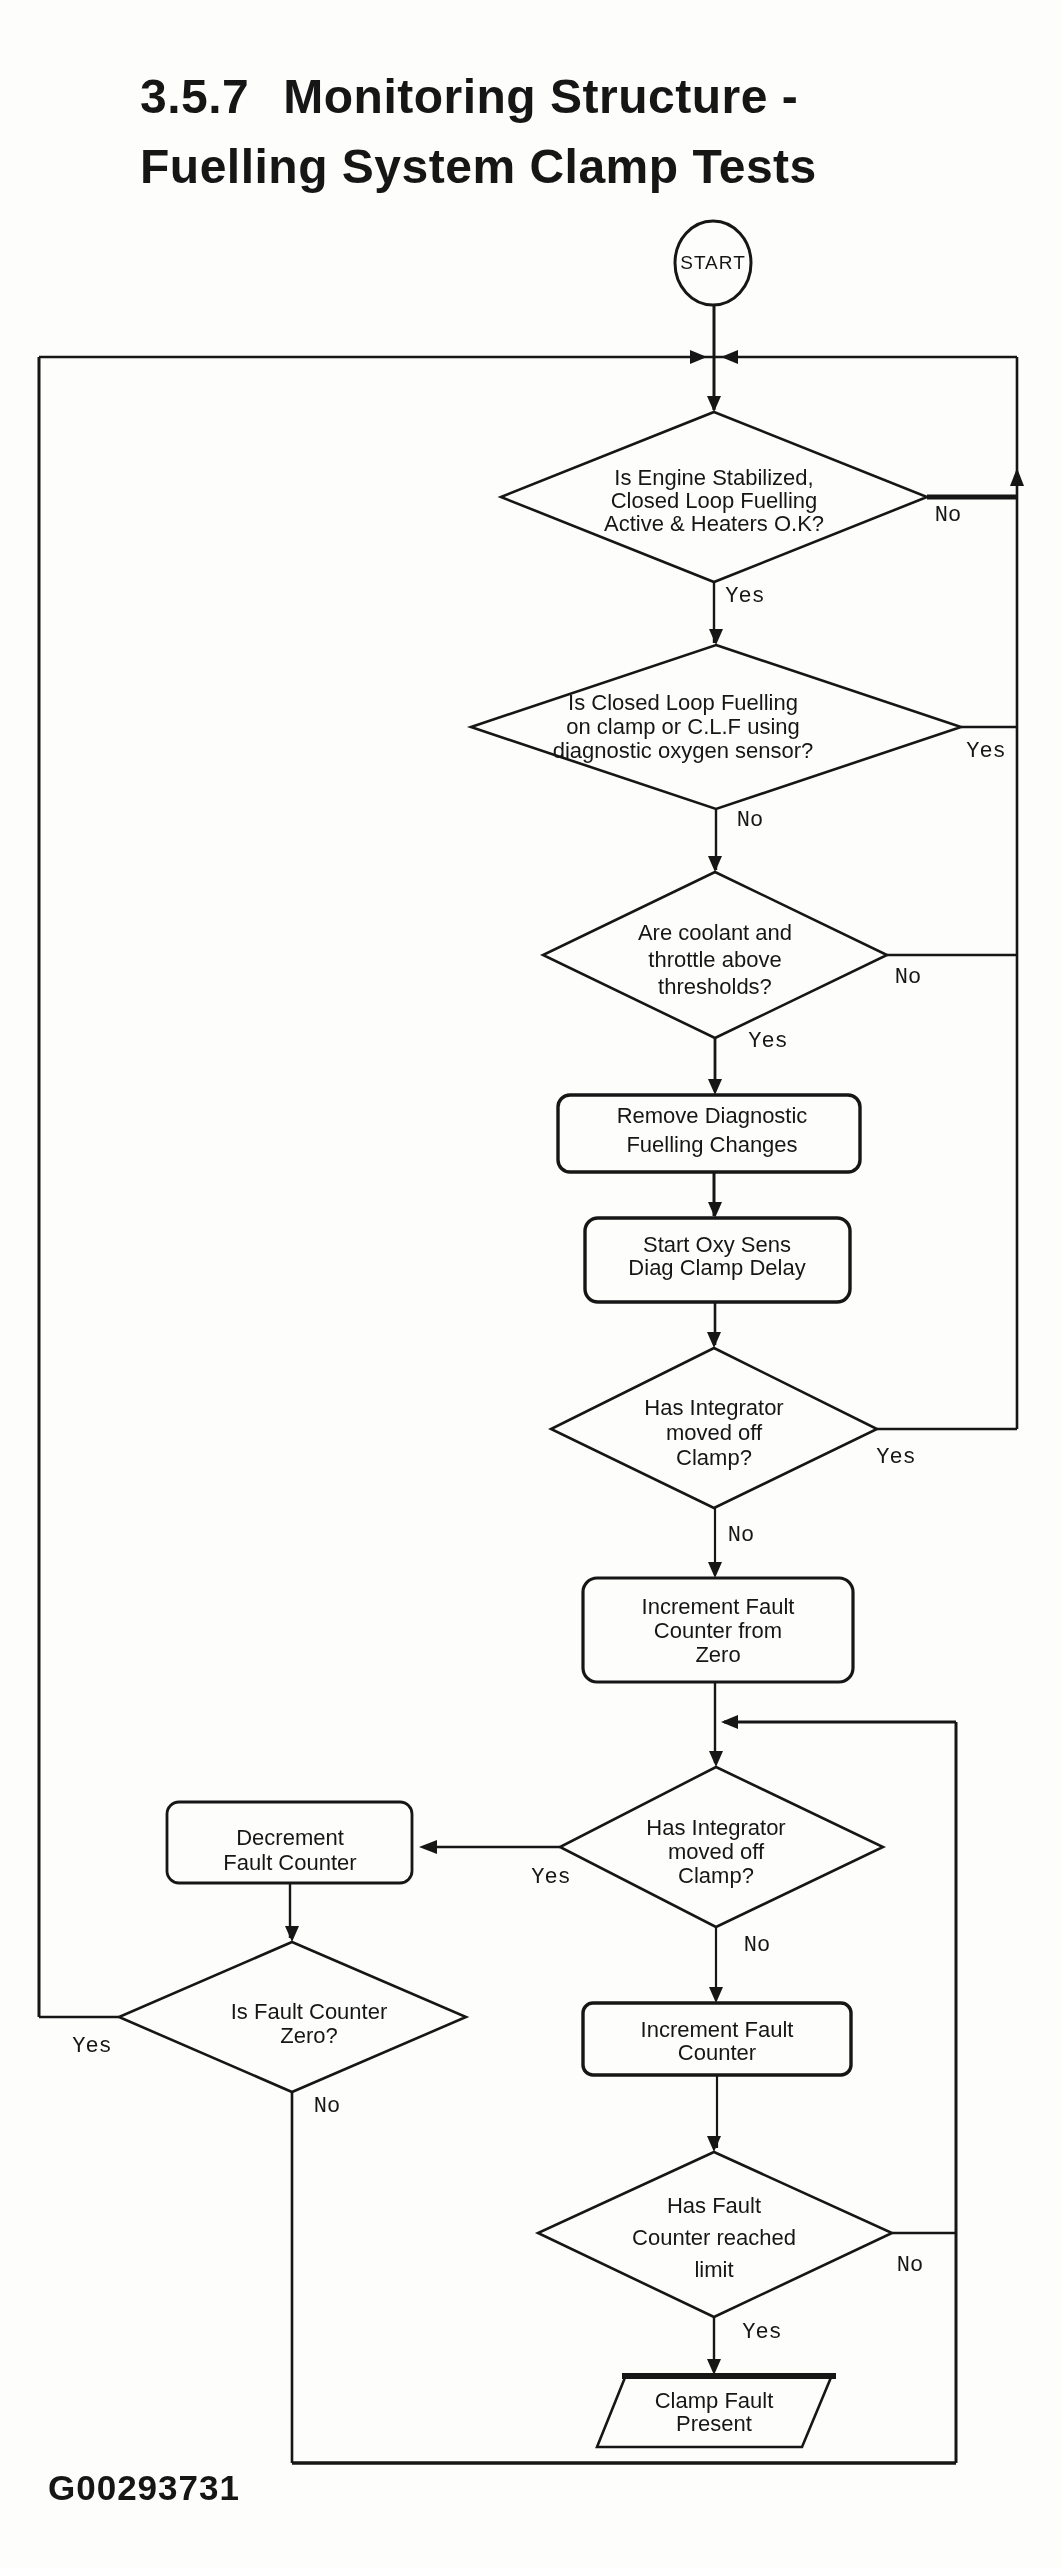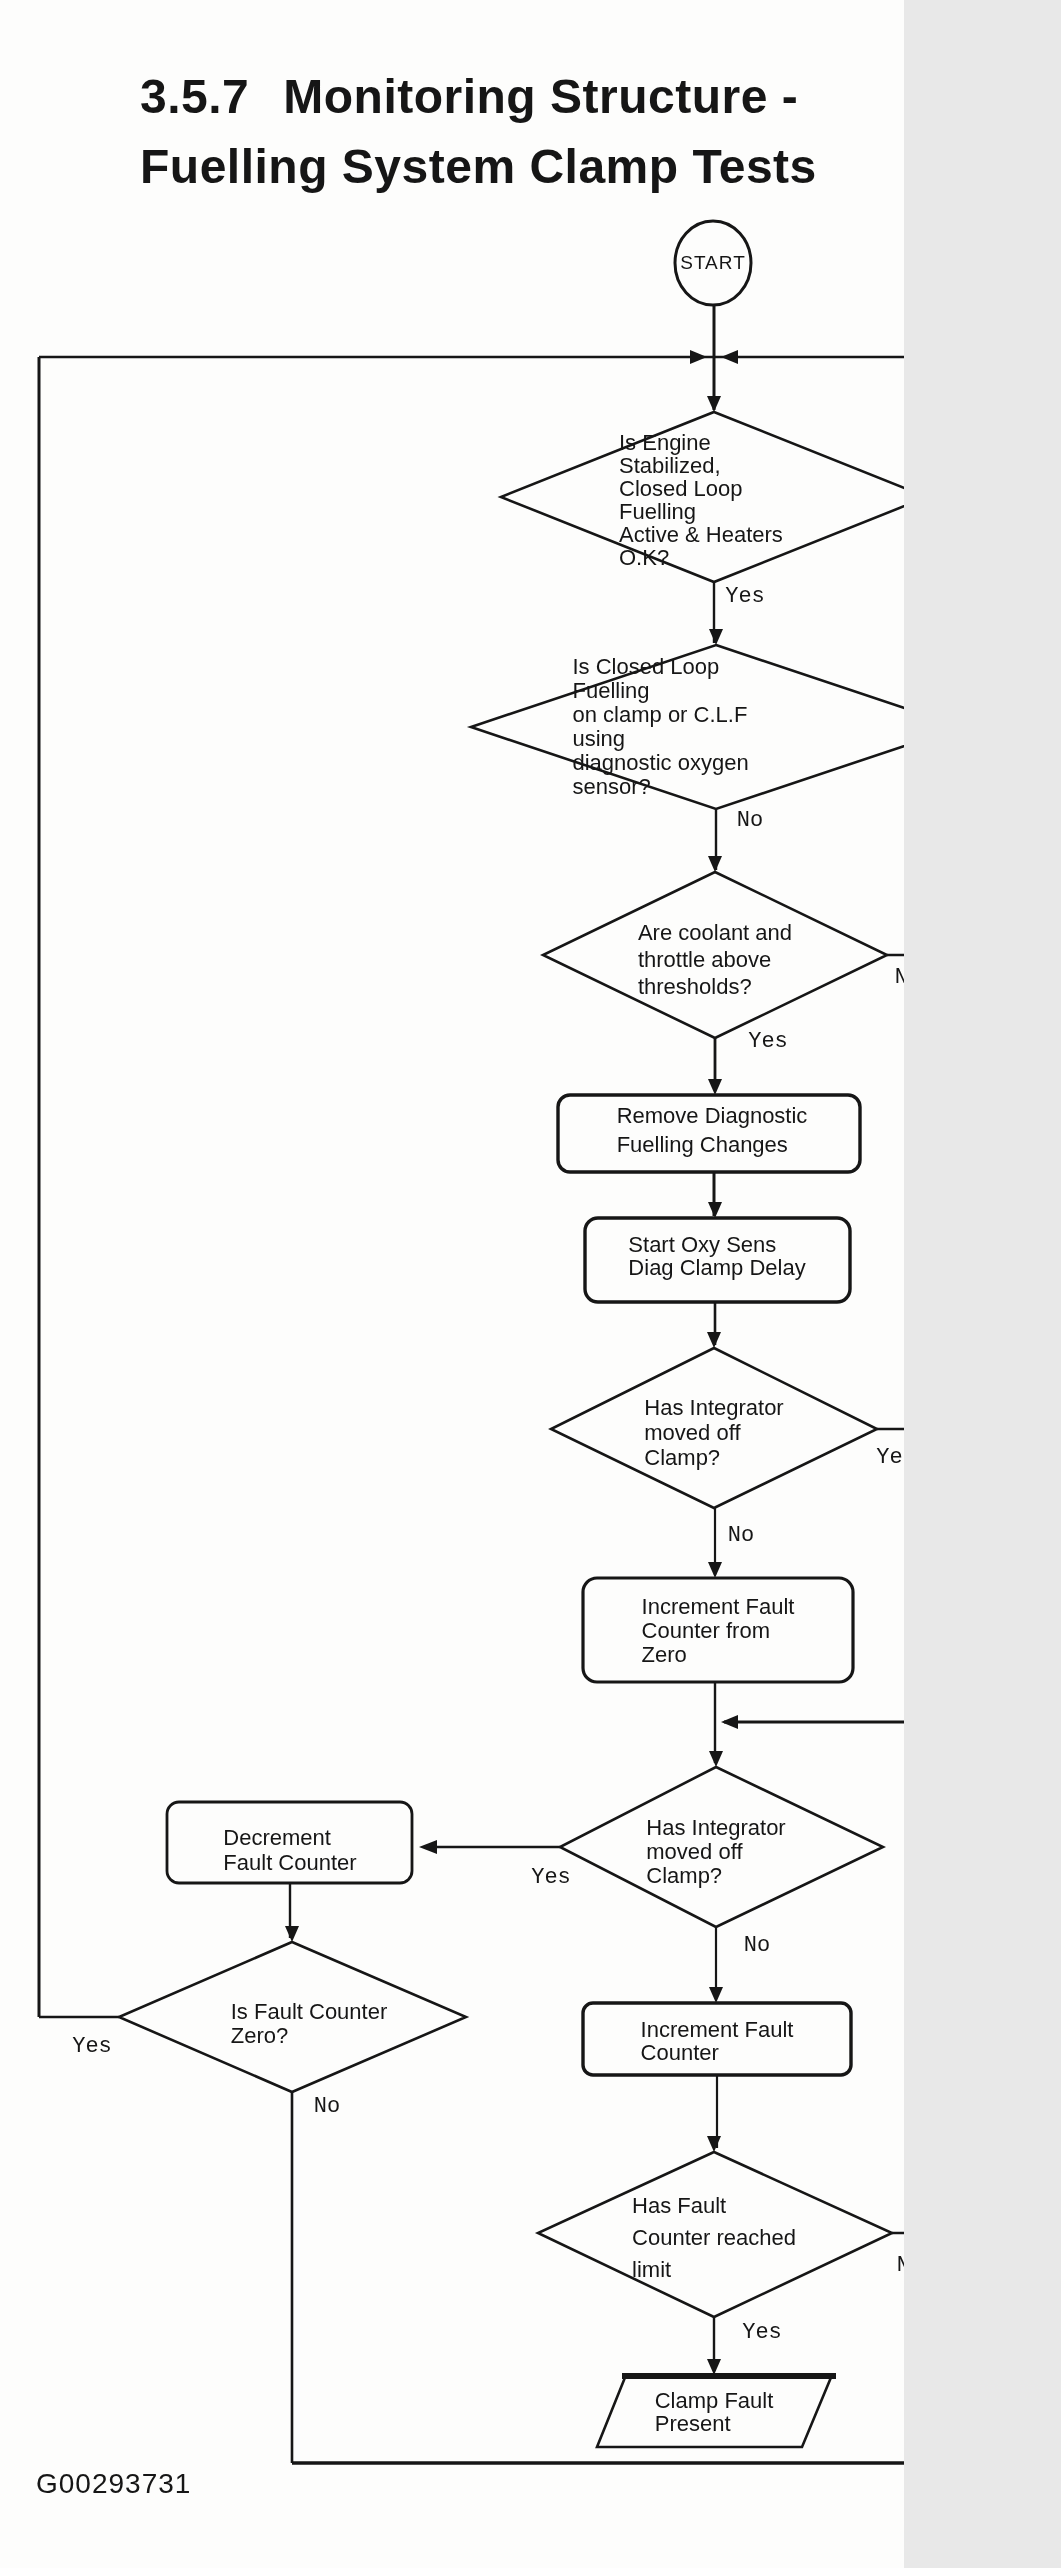--- a/index.html
+++ b/index.html
@@ -1,41 +1,42 @@
 <!DOCTYPE html>
 <html><head>
 <meta charset="utf-8">
 <style>
   html,body{margin:0;padding:0;background:#e8e8e8;}
   .page{
     position:relative;
-    width:904px;height:2568px;
+    width:1061px;height:2568px;
     background:#fdfdfc;
     font-family:"Liberation Sans", sans-serif;
     color:#161616;
     overflow:hidden;
   }
   .title{
     position:absolute;left:140px;top:62px;
     font-size:48px;font-weight:bold;letter-spacing:.5px;
     line-height:70px;white-space:pre;
   }
   .title .sec{margin-right:34px;}
   .lbl{
     position:absolute;
     transform:translate(-50%,-50%);
+    text-align:center;
     white-space:pre-line;
     font-size:22px;
     line-height:24px;
     color:#161616;
   }
   .edge{font-size:22px;line-height:22px;font-family:Liberation Mono, monospace;}
   .gnum{
-    position:absolute;left:36px;top:2468px;
-    font-size:28px;letter-spacing:1px;
+    position:absolute;left:48px;top:2468px;
+    font-size:35px;letter-spacing:1px;font-weight:bold;
   }
   svg{position:absolute;left:0;top:0;}
   .stroke{stroke:#161616;fill:none;}
   .fillink{fill:#161616;stroke:none;}
 </style>
 </head>
 <body>
 
 <div class="page">
 

